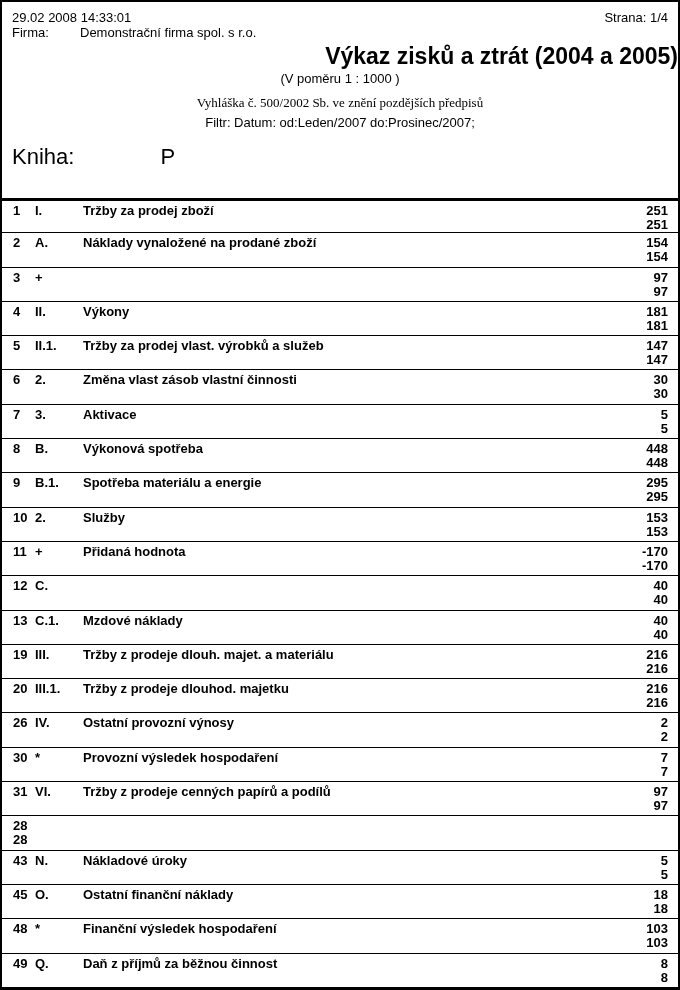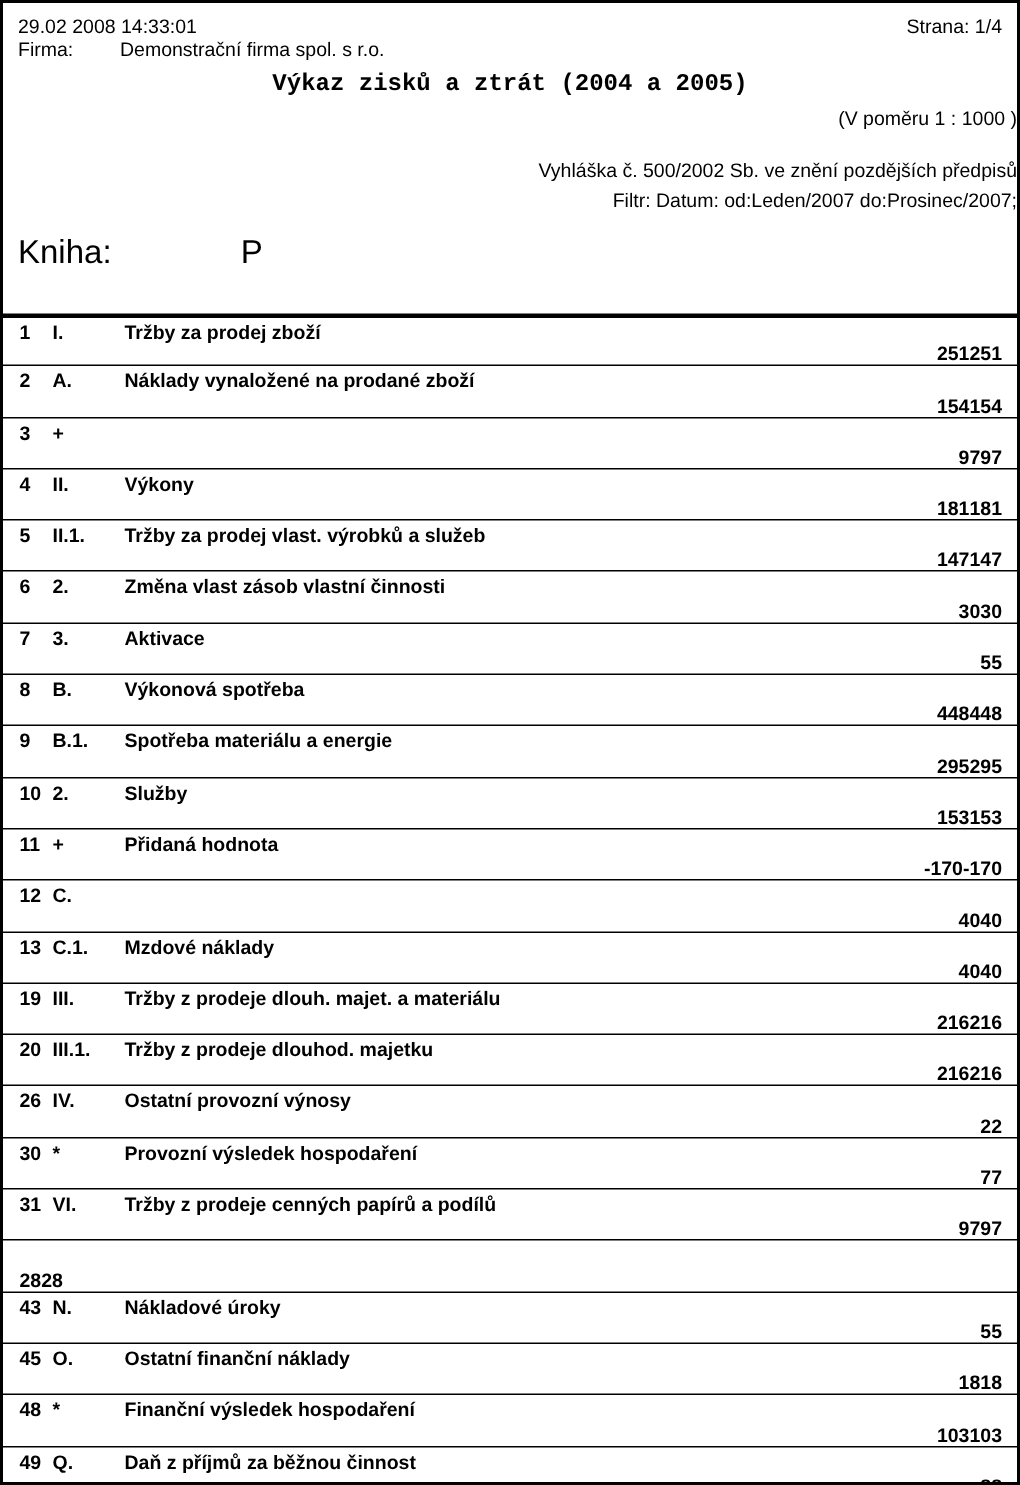--- a/index.html
+++ b/index.html
@@ -24,34 +24,33 @@
   }
   .hdr-line2 {
     padding: 0 10px;
     font-size: 13px;
     line-height: 15px;
     display: flex;
     gap: 13px;
   }
   .firm-label { width: 55px; }
   .title {
-    text-align: center;
-    font-size: 16px;
+    text-align: right;
+    font-size: 23px;
     font-weight: bold;
     margin-top: 6px;
     line-height: 20px;
-    font-family: Liberation Mono, monospace;
   }
   .subtitle {
-    text-align: right;
+    text-align: center;
     font-size: 13px;
     line-height: 15px;
     margin-top: 5px;
   }
-  .subtitle.gap { margin-top: 20px; }
+  .subtitle.gap { margin-top: 9px; font-family: Liberation Serif, serif; }
   .book-line {
     padding: 0 10px;
     margin-top: 14px;
     font-size: 22px;
     font-weight: normal;
     line-height: 25px;
   }
   .book-value { margin-left: 80px; }
   
   .table {
@@ -70,20 +69,21 @@
   .table .row:first-child { border-top: 3px solid #000000; }
   .row-left {
     display: flex;
     white-space: nowrap;
     line-height: 14px;
   }
   .num { width: 22px; flex: 0 0 22px; }
   .code { width: 48px; flex: 0 0 48px; }
   .row-values {
     display: flex;
+    flex-direction: column;
     align-items: flex-end;
     line-height: 14px;
     text-align: right;
   }
 </style>
 </head>
 <body>
 
 <div class="page">
   <div class="hdr-line1">

